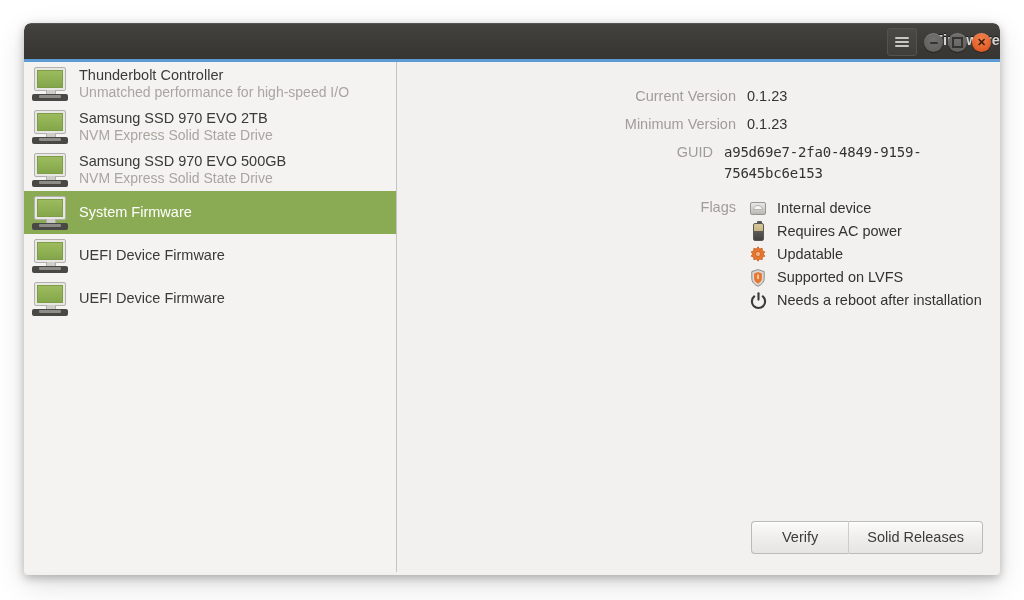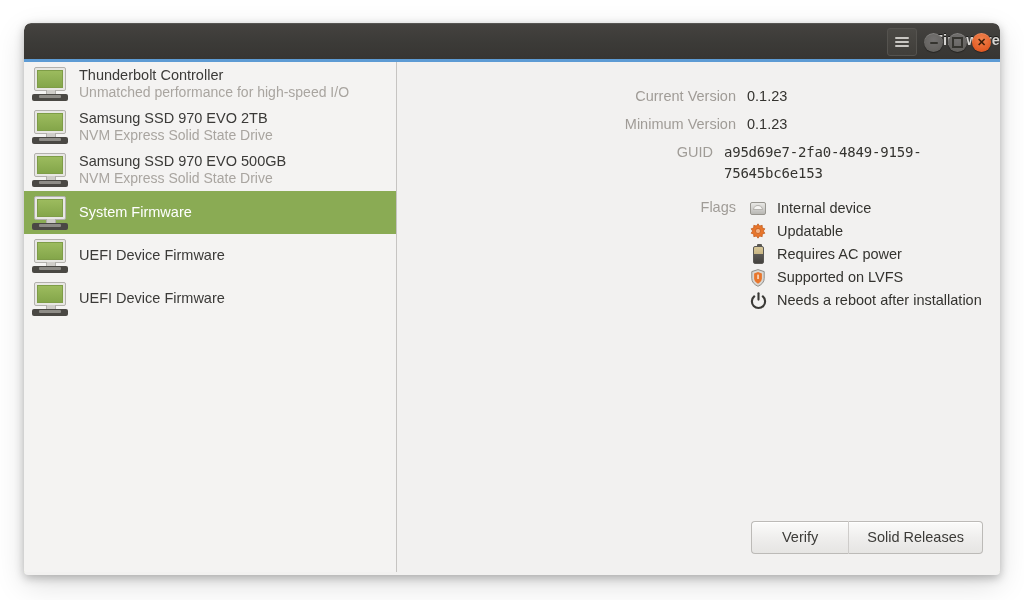--- a/index.html
+++ b/index.html
@@ -510,33 +510,33 @@
 
               <div class="flag-item">
                 <div class="flag-icon">
                   <div class="ic-drive"></div>
                 </div>
                 <div class="flag-text">Internal device</div>
               </div>
 
               <div class="flag-item">
                 <div class="flag-icon">
+                  <div class="ic-batt"></div>
+                </div>
+                <div class="flag-text">Requires AC power</div>
+              </div>
+
+              <div class="flag-item">
+                <div class="flag-icon">
                   <svg class="ic-gear" viewBox="0 0 18 18" xmlns="http://www.w3.org/2000/svg">
                     <path d="M9 0.8 L10.6 3.0 L13.2 2.3 L13.3 5.0 L15.9 5.8 L14.3 8.0 L15.9 10.2 L13.3 11.0 L13.2 13.7 L10.6 13.0 L9 15.2 L7.4 13.0 L4.8 13.7 L4.7 11.0 L2.1 10.2 L3.7 8.0 L2.1 5.8 L4.7 5.0 L4.8 2.3 L7.4 3.0 Z" fill="#e8762c" stroke="#bf5718" stroke-width="0.7"></path>
                     <circle cx="9" cy="8" r="2.6" fill="#f3b183" stroke="#bf5718" stroke-width="0.7"></circle>
                   </svg>
                 </div>
                 <div class="flag-text">Updatable</div>
-              </div>
-
-              <div class="flag-item">
-                <div class="flag-icon">
-                  <div class="ic-batt"></div>
-                </div>
-                <div class="flag-text">Requires AC power</div>
               </div>
 
               <div class="flag-item">
                 <div class="flag-icon">
                   <svg class="ic-shield" viewBox="0 0 14 18" xmlns="http://www.w3.org/2000/svg">
                     <path d="M7 0.6 L13.2 2.6 L13.2 9.4 Q13.2 14.4 7 17.3 Q0.8 14.4 0.8 9.4 L0.8 2.6 Z" fill="#d9d7d3" stroke="#8e8c87" stroke-width="1"></path>
                     <path d="M7 3.1 L10.9 4.4 L10.9 9.3 Q10.9 12.7 7 14.7 Q3.1 12.7 3.1 9.3 L3.1 4.4 Z" fill="#e8762c"></path>
                     <rect x="6.2" y="5.6" width="1.7" height="4.4" fill="#f7d8bf"></rect>
                   </svg>
                 </div>

